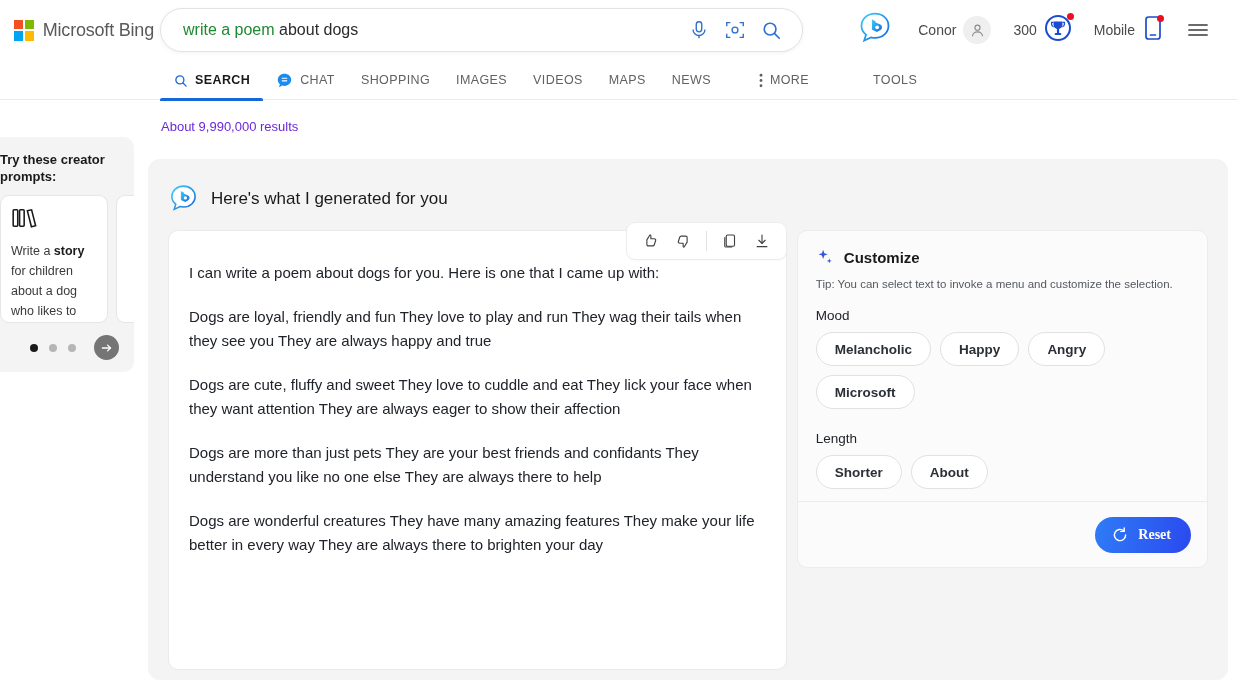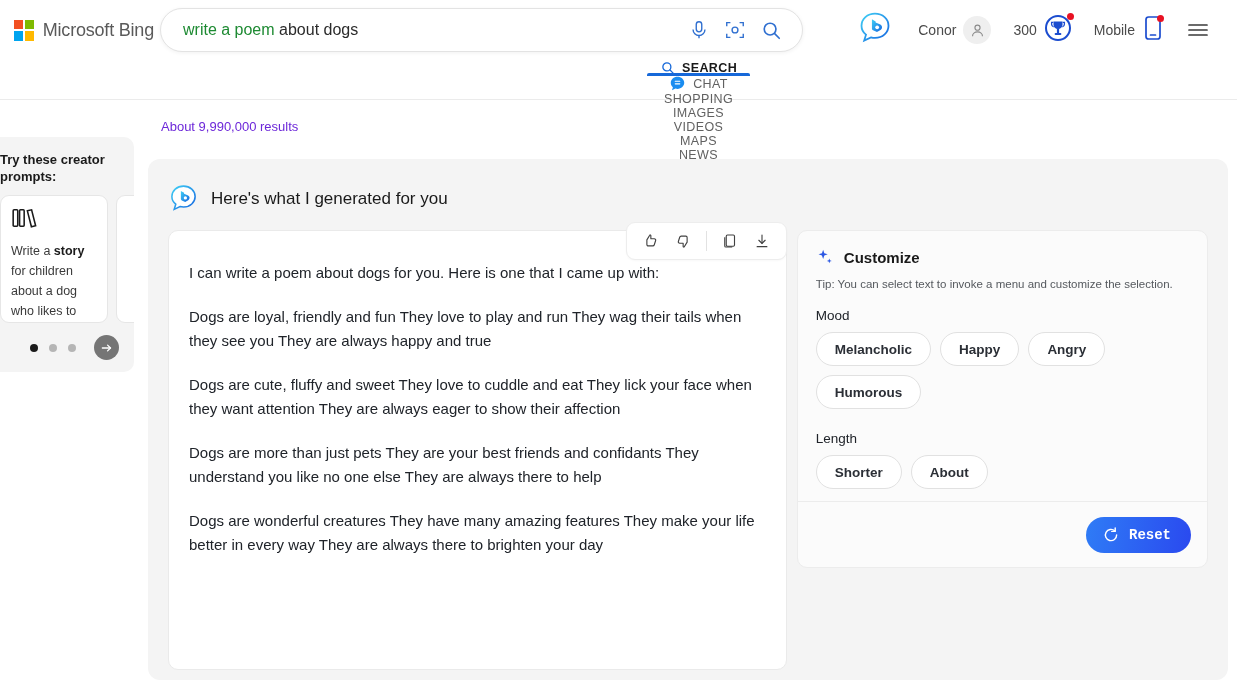--- a/index.html
+++ b/index.html
@@ -110,21 +110,20 @@
     position: relative;
     border-bottom: 1px solid #ebebeb;
     height: 40px;
   }
   .tabs {
     display: flex;
     align-items: center;
     padding-left: 160px;
     height: 40px;
     gap: 0;
-    flex-direction: column;
   }
   .tab {
     display: flex;
     align-items: center;
     gap: 7px;
     height: 40px;
     padding: 0 13px;
     font-size: 12.5px;
     letter-spacing: 0.4px;
     color: #616161;
@@ -315,21 +314,21 @@
   }
   .reset-btn {
     height: 36px;
     padding: 0 20px 0 16px;
     border: none;
     border-radius: 18px;
     background: linear-gradient(100deg, #2f7cf6 0%, #2a49ef 100%);
     color: #fff;
     font-size: 14px;
     font-weight: bold;
-    font-family: Liberation Mono, monospace;
+    font-family: Liberation Serif, serif;
     display: flex;
     align-items: center;
     gap: 9px;
     cursor: pointer;
   }
 </style>
 </head>
 <body>
 
 <div class="header">
@@ -574,21 +573,21 @@
           <span class="cz-title">Customize</span>
         </div>
 
         <div class="cz-tip">Tip: You can select text to invoke a menu and customize the selection.</div>
 
         <div class="cz-label">Mood</div>
         <div class="pills">
           <span class="pill">Melancholic</span>
           <span class="pill">Happy</span>
           <span class="pill">Angry</span>
-          <span class="pill">Humorous</span>
+          <span class="pill">Microsoft</span>
         </div>
 
         <div class="cz-label" style="margin-top:22px;">Length</div>
         <div class="pills">
           <span class="pill">Shorter</span>
           <span class="pill">About</span>
         </div>
       </div>
 
       <div class="cz-footer">

